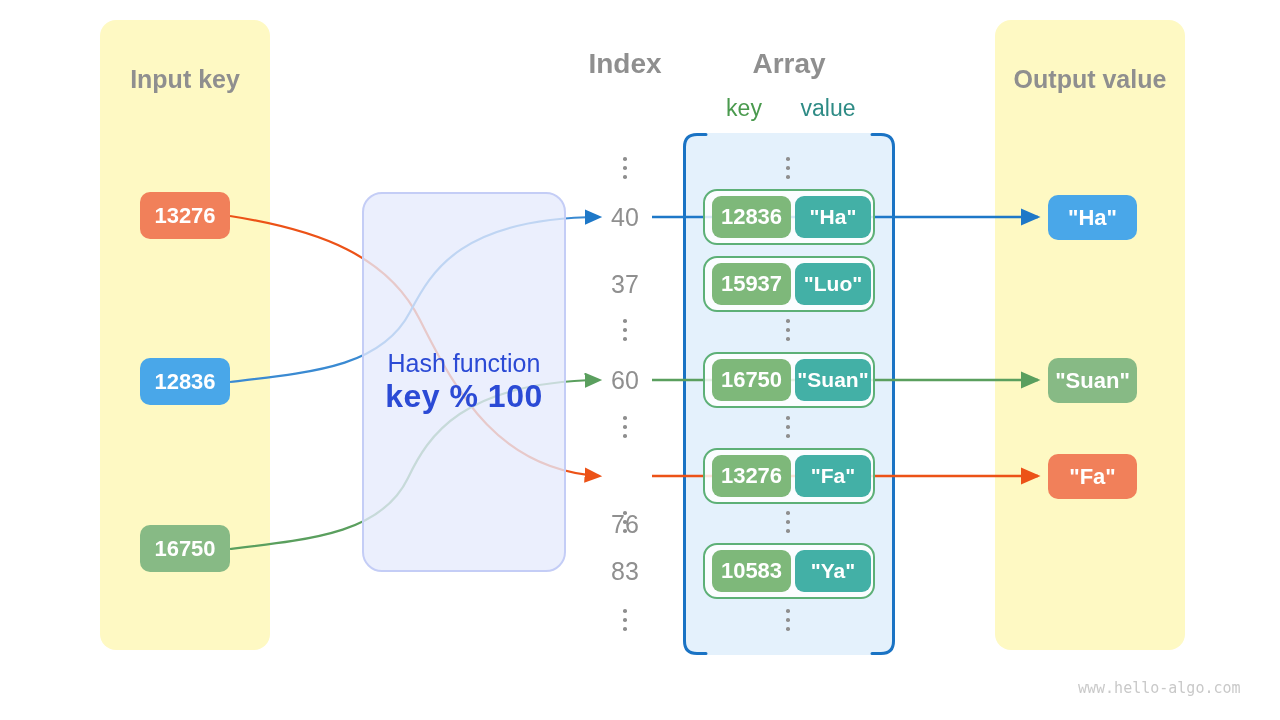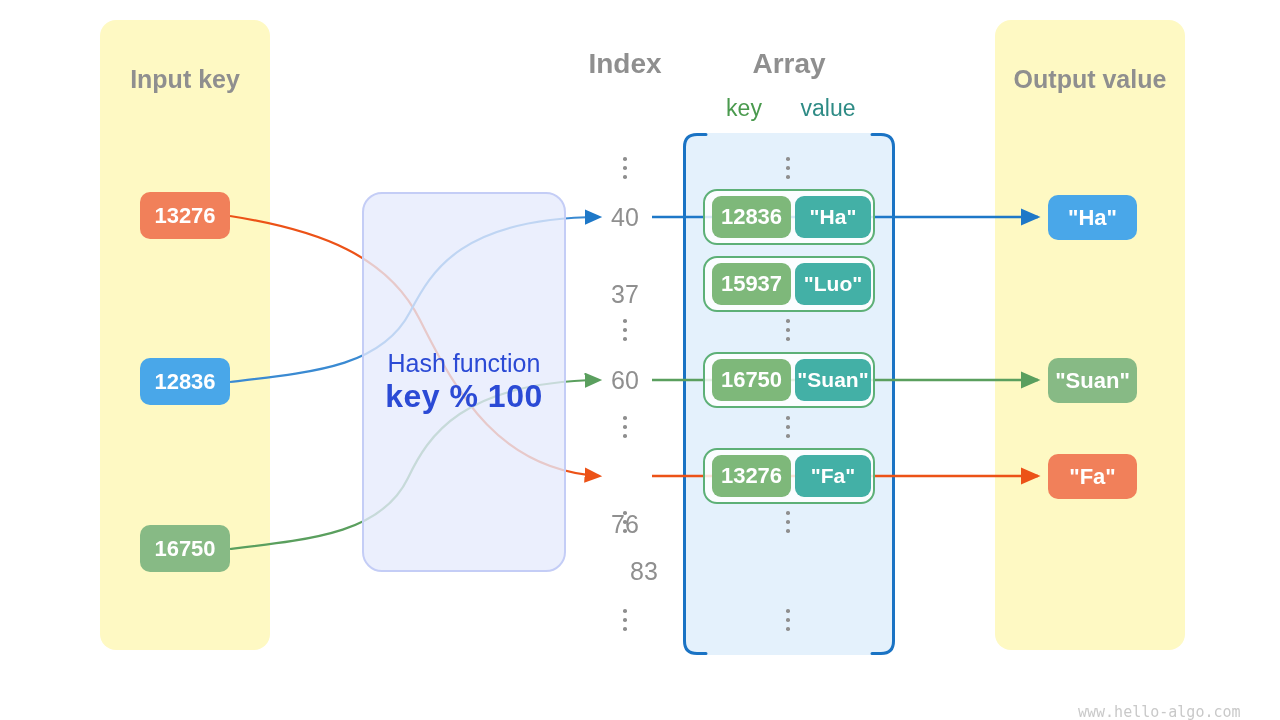--- a/index.html
+++ b/index.html
@@ -88,24 +88,24 @@
   <div class="abs keybox c-orange" style="left:140px;top:192px;width:90px;height:47px;">13276</div>
   <div class="abs keybox c-blue" style="left:140px;top:358px;width:90px;height:47px;">12836</div>
   <div class="abs keybox c-green" style="left:140px;top:525px;width:90px;height:47px;">16750</div>
 
   <div class="colhead" style="left:580px;top:48px;width:90px;">Index</div>
   <div class="colhead" style="left:744px;top:48px;width:90px;">Array</div>
   <div class="subhead" style="left:709px;top:95px;width:70px;color:#4a9a4e;">key</div>
   <div class="subhead" style="left:793px;top:95px;width:70px;color:#2e8b85;">value</div>
 
   <div class="idx" style="left:590px;top:203px;">40</div>
-  <div class="idx" style="left:590px;top:280px;">37</div>
+  <div class="idx" style="left:590px;top:270px;">37</div>
   <div class="idx" style="left:590px;top:366px;">60</div>
   <div class="idx" style="left:590px;top:462px;margin-top:48px;">76</div>
-  <div class="idx" style="left:609px;top:557px;">83</div>
+  <div class="idx" style="left:590px;top:557px;">83</div>
 
   <div class="vdots" style="left:623px;top:157px;">
       <i></i>
       <i></i>
       <i></i>
     </div>
   <div class="vdots" style="left:623px;top:319px;">
       <i></i>
       <i></i>
       <i></i>
@@ -161,20 +161,24 @@
     <div class="v">"Luo"</div>
   </div>
   <div class="bucket" style="top:352px;">
     <div class="k">16750</div>
     <div class="v">"Suan"</div>
   </div>
   <div class="bucket" style="top:448px;">
     <div class="k">13276</div>
     <div class="v">"Fa"</div>
   </div>
+  <div class="bucket" style="top:543px;">
+    <div class="k">10583</div>
+    <div class="v">"Ya"</div>
+  </div>
 
   <div class="abs keybox c-blue" style="left:1048px;top:195px;width:89px;height:45px;">"Ha"</div>
   <div class="abs keybox c-green" style="left:1048px;top:358px;width:89px;height:45px;">"Suan"</div>
   <div class="abs keybox c-orange" style="left:1048px;top:454px;width:89px;height:45px;">"Fa"</div>
 
-  <div class="watermark" style="left:1078px;top:679px;margin-top:24px;">www.hello-algo.com</div>
+  <div class="watermark" style="left:1078px;top:679px;">www.hello-algo.com</div>
 
 </div>
 
 </body></html>

